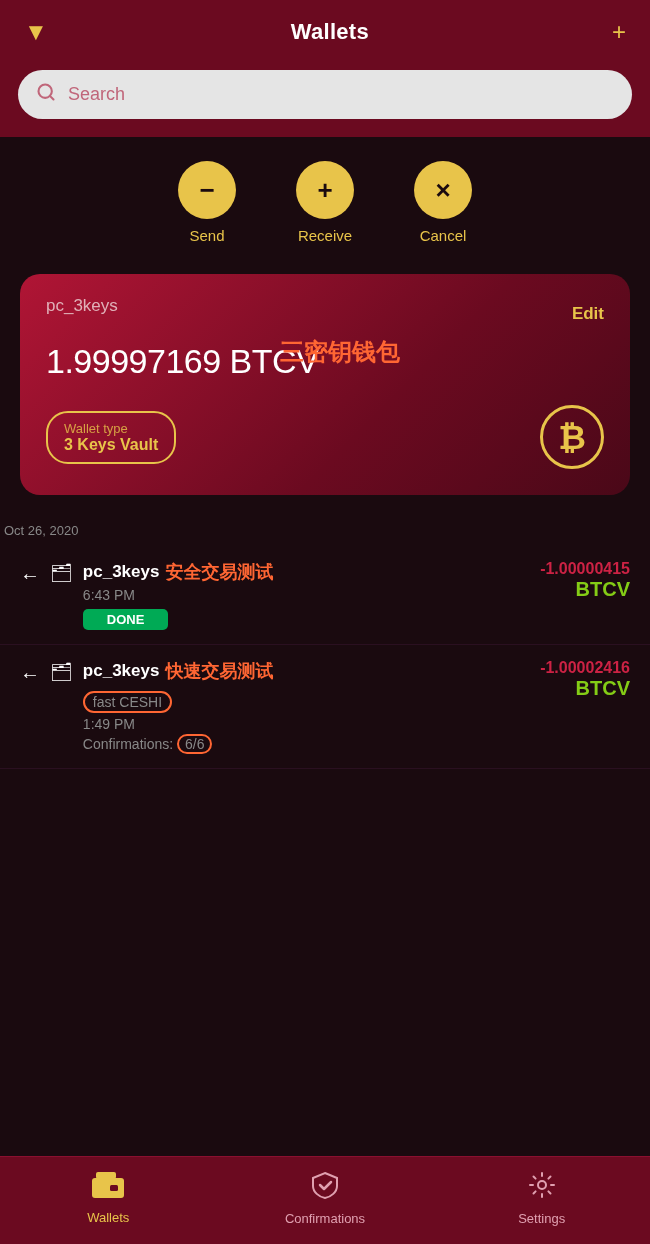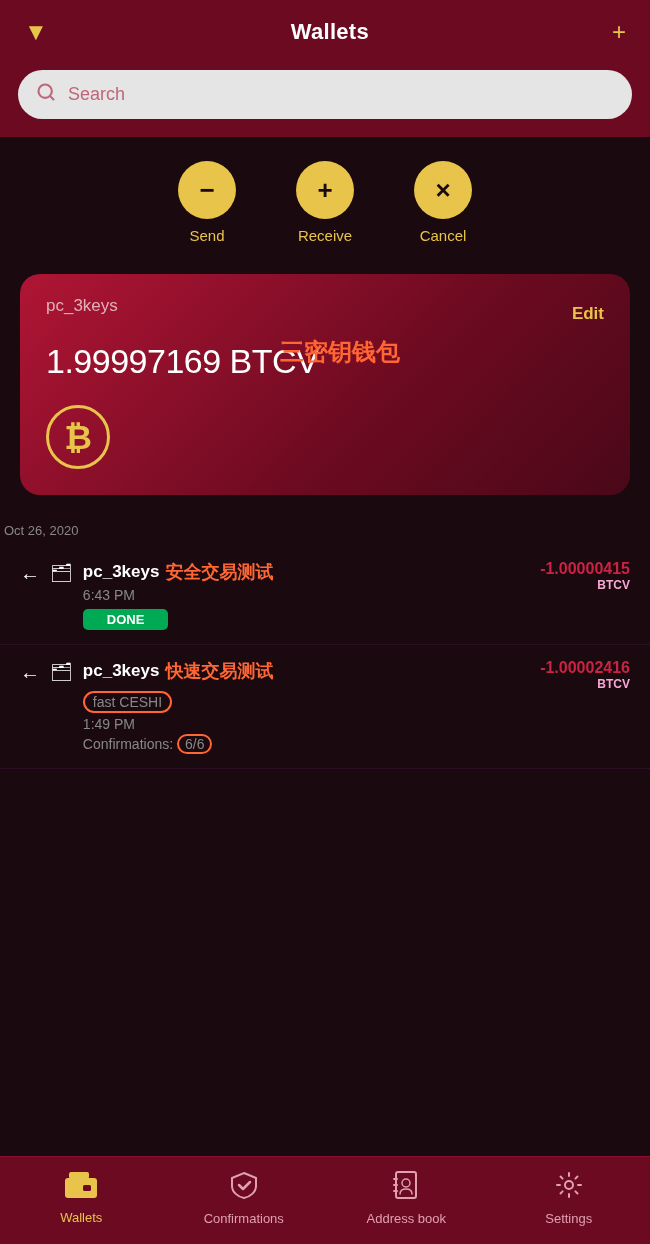--- a/index.html
+++ b/index.html
@@ -263,22 +263,22 @@
     .tx-amount {
       text-align: right;
       flex-shrink: 0;
     }
     .tx-amount-val {
       color: #cc2244;
       font-size: 16px;
       font-weight: 700;
     }
     .tx-amount-cur {
-      color: #f9a8d4;
-      font-size: 12px;
+      color: #84cc16;
+      font-size: 20px;
       font-weight: 700;
       display: block;
       text-align: right;
     }
 
     
     .bottom-nav {
       position: fixed;
       bottom: 0;
       left: 0;
@@ -363,20 +363,26 @@
 </div>
 
 <div class="wallet-card-wrap">
   <div class="wallet-card">
     <div class="wallet-card-header">
       <span class="wallet-name">pc_3keys</span>
       <span class="wallet-edit">Edit</span>
     </div>
     <div class="wallet-balance">1.99997169 BTCV</div>
     <div class="wallet-footer">
+      <div class="wallet-type-circled">
+        <div class="wallet-type-box">
+          <div class="wallet-type-label">Wallet type</div>
+          <div class="wallet-type-value">3 Keys Vault</div>
+        </div>
+      </div>
       <div class="btc-icon">
         <span>₿</span>
 
       </div>
     </div>
 
     <span class="annotation-text" style="top:62px; left:260px; font-size:24px;">三密钥钱包</span>
   </div>
 </div>
 
@@ -445,33 +451,20 @@
     <span class="nav-icon" style="color:#e0a0b0;">
       <svg width="28" height="28" viewBox="0 0 28 28" fill="none">
         <path d="M14 2 L26 7 L26 15 C26 21 20 26 14 27 C8 26 2 21 2 15 L2 7 Z" stroke="#e0a0b0" stroke-width="2" fill="none"></path>
         <path d="M9 14 L13 18 L20 11" stroke="#e0a0b0" stroke-width="2.5" stroke-linecap="round" stroke-linejoin="round"></path>
       </svg>
     </span>
     <span class="nav-label">Confirmations</span>
   </div>
   <div class="nav-item">
     <span class="nav-icon" style="color:#e0a0b0;">
-      <svg width="26" height="28" viewBox="0 0 26 28" fill="none">
-        <rect x="3" y="1" width="20" height="26" rx="2" stroke="#e0a0b0" stroke-width="2"></rect>
-        <line x1="1" y1="8" x2="4" y2="8" stroke="#e0a0b0" stroke-width="2" stroke-linecap="round"></line>
-        <line x1="1" y1="14" x2="4" y2="14" stroke="#e0a0b0" stroke-width="2" stroke-linecap="round"></line>
-        <line x1="1" y1="20" x2="4" y2="20" stroke="#e0a0b0" stroke-width="2" stroke-linecap="round"></line>
-        <circle cx="13" cy="12" r="4" stroke="#e0a0b0" stroke-width="1.5"></circle>
-        <path d="M7 23 C7 19.5 9.5 18 13 18 C16.5 18 19 19.5 19 23" stroke="#e0a0b0" stroke-width="1.5" stroke-linecap="round"></path>
-      </svg>
-    </span>
-    <span class="nav-label">Address book</span>
-  </div>
-  <div class="nav-item">
-    <span class="nav-icon" style="color:#e0a0b0;">
       <svg width="28" height="28" viewBox="0 0 28 28" fill="none">
         <circle cx="14" cy="14" r="4" stroke="#e0a0b0" stroke-width="2"></circle>
         <path d="M14 2 L14 5 M14 23 L14 26 M2 14 L5 14 M23 14 L26 14 M5.5 5.5 L7.6 7.6 M20.4 20.4 L22.5 22.5 M22.5 5.5 L20.4 7.6 M7.6 20.4 L5.5 22.5" stroke="#e0a0b0" stroke-width="2" stroke-linecap="round"></path>
       </svg>
     </span>
     <span class="nav-label">Settings</span>
   </div>
 </nav>
 
 </body></html>

